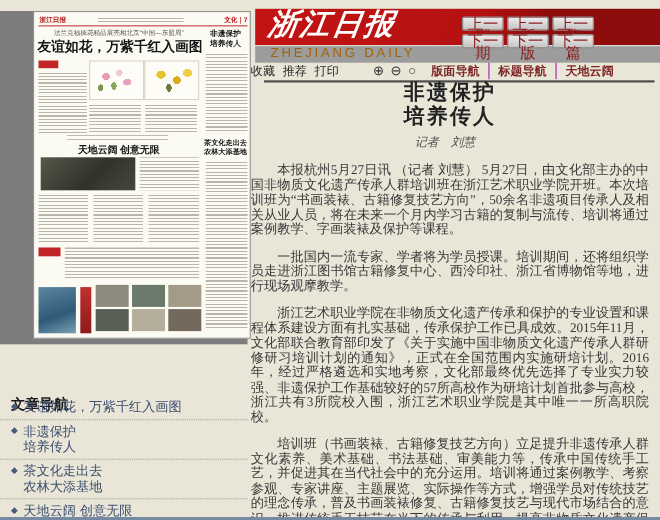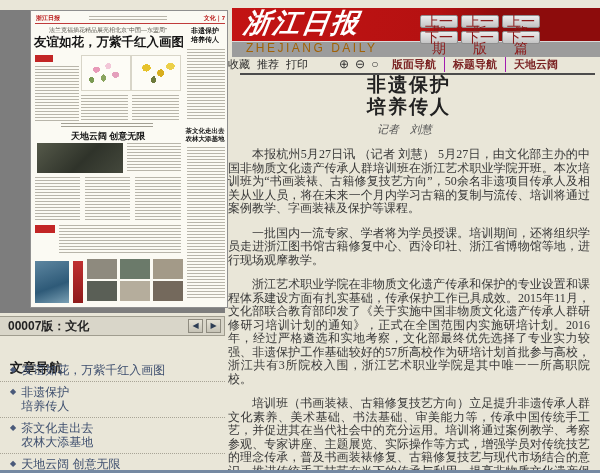--- a/index.html
+++ b/index.html
@@ -136,25 +136,20 @@
         <div class="pcell"></div>
         <div class="pcell"></div>
         <div class="pcell"></div>
         <div class="pcell"></div>
         <div class="pcell"></div>
         <div class="pcell"></div>
       </div>
     </div>
   </div>
 
-  <div id="pagebar" class="abs">
-    <span id="pagebar-label">00007版：文化</span>
-    <span class="pgbtn">◀</span>
-    <span class="pgbtn">▶</span>
-  </div>
 
   <div id="navtitle" class="abs">文章导航</div>
   <div id="navlist" class="abs">
     <div class="nav-item">
       <span class="nav-bullet">◆</span>
       <span class="nav-label">友谊如花，万紫千红入画图</span>
     </div>
     <div class="nav-item">
       <span class="nav-bullet">◆</span>
       <span class="nav-label">非遗保护

